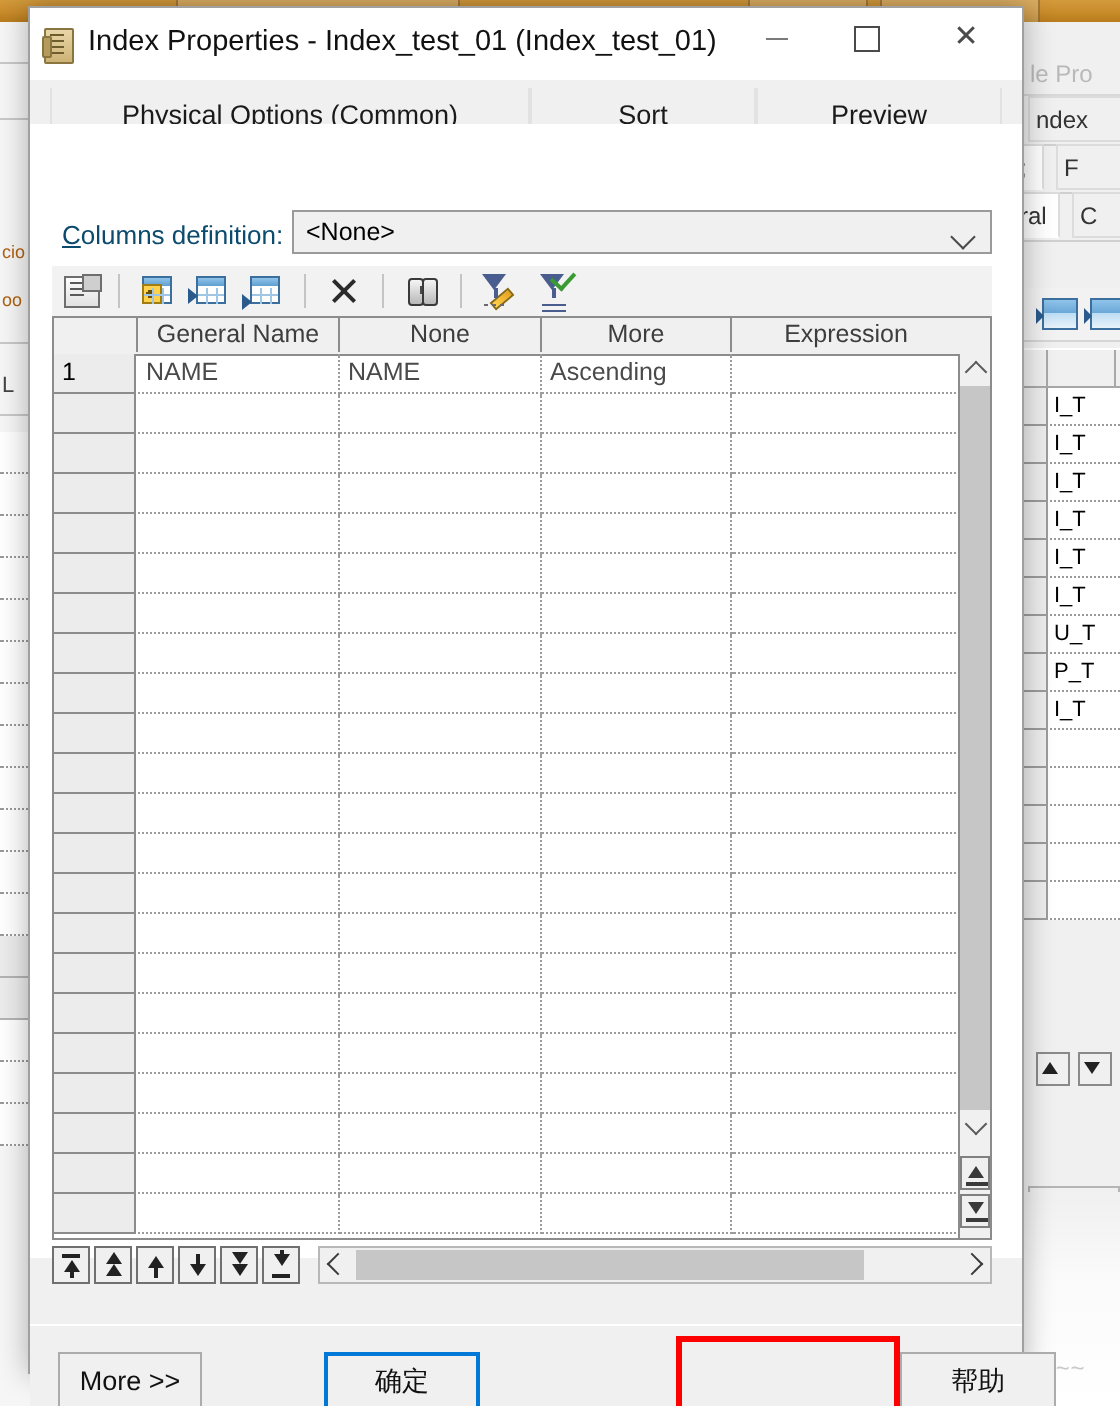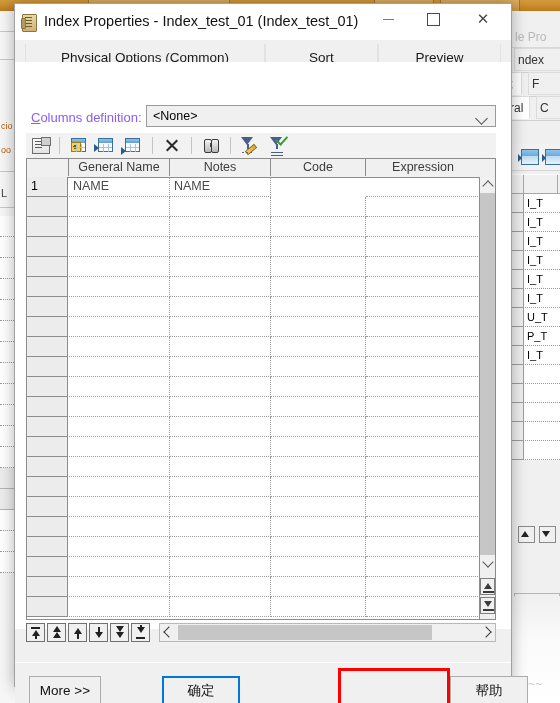--- a/index.html
+++ b/index.html
@@ -92,21 +92,21 @@
   .tabrow.r2{top:31px;}
   .tab{position:absolute;top:0;height:27px;line-height:27px;text-align:center;
     font-size:13.5px;color:#1a1a1a;background:#f0f0f0;
     border-left:1px solid #e2e2e2;border-right:1px solid #e2e2e2;box-sizing:border-box;
     white-space:nowrap;cursor:default;}
   .tab.active{background:#ffffff;border-left:1px solid #ffffff;border-right:1px solid #ffffff;}
 
   
   .client{position:absolute;left:0;top:58px;width:496px;height:567px;background:#ffffff;}
 
-  .cd-label{position:absolute;left:16px;top:48px;font-size:13px;color:#8b5cf6;white-space:nowrap;}
+  .cd-label{position:absolute;left:16px;top:48px;font-size:13px;color:#0c4a6e;white-space:nowrap;}
   .cd-label u{text-decoration:underline;}
   .combo{position:absolute;left:131px;top:43px;width:350px;height:22px;
     background:#f0f0f0;border:1px solid #9a9a9a;box-sizing:border-box;}
   .combo-val{position:absolute;left:6px;top:3px;font-size:12.5px;color:#000;}
   .combo-arrow{position:absolute;right:9px;top:8px;width:8px;height:8px;
     border-right:1.4px solid #4a4a4a;border-bottom:1.4px solid #4a4a4a;transform:rotate(45deg);}
 
   
   .gtoolbar{position:absolute;left:11px;top:71px;width:470px;height:25px;
     background:#f2f2f2;border-bottom:1px solid #d6d6d6;}
@@ -449,29 +449,30 @@
             <div class="ico-check"></div>
             <div class="ico-lines"></div>
           </div>
         </div>
     </div>
 
     <div class="grid">
       <div class="ghead">
         <div class="gh" style="left:0;width:42px;"></div>
         <div class="gh" style="left:42px;width:101px;">General Name</div>
-        <div class="gh" style="left:143px;width:101px;">Notes</div>
-        <div class="gh" style="left:244px;width:95px;">Code</div>
+        <div class="gh" style="left:143px;width:101px;">None</div>
+        <div class="gh" style="left:244px;width:95px;">More</div>
         <div class="gh" style="left:339px;width:114px;border-right:none;">Expression</div>
       </div>
       <div class="gbody" id="grid-body">
           <div class="grow first">
             <div class="gnum">1</div>
             <div class="gc" style="left: 42px; width: 101px;">NAME</div>
             <div class="gc" style="left: 143px; width: 101px;">NAME</div>
+            <div class="gc" style="left: 244px; width: 95px;">Ascending</div>
             <div class="gc" style="left: 339px; width: 114px;"></div>
           </div>
           <div class="grow">
             <div class="gnum"></div>
             <div class="gc" style="left: 42px; width: 101px;"></div>
             <div class="gc" style="left: 143px; width: 101px;"></div>
             <div class="gc" style="left: 244px; width: 95px;"></div>
             <div class="gc" style="left: 339px; width: 114px;"></div>
           </div>
           <div class="grow">

